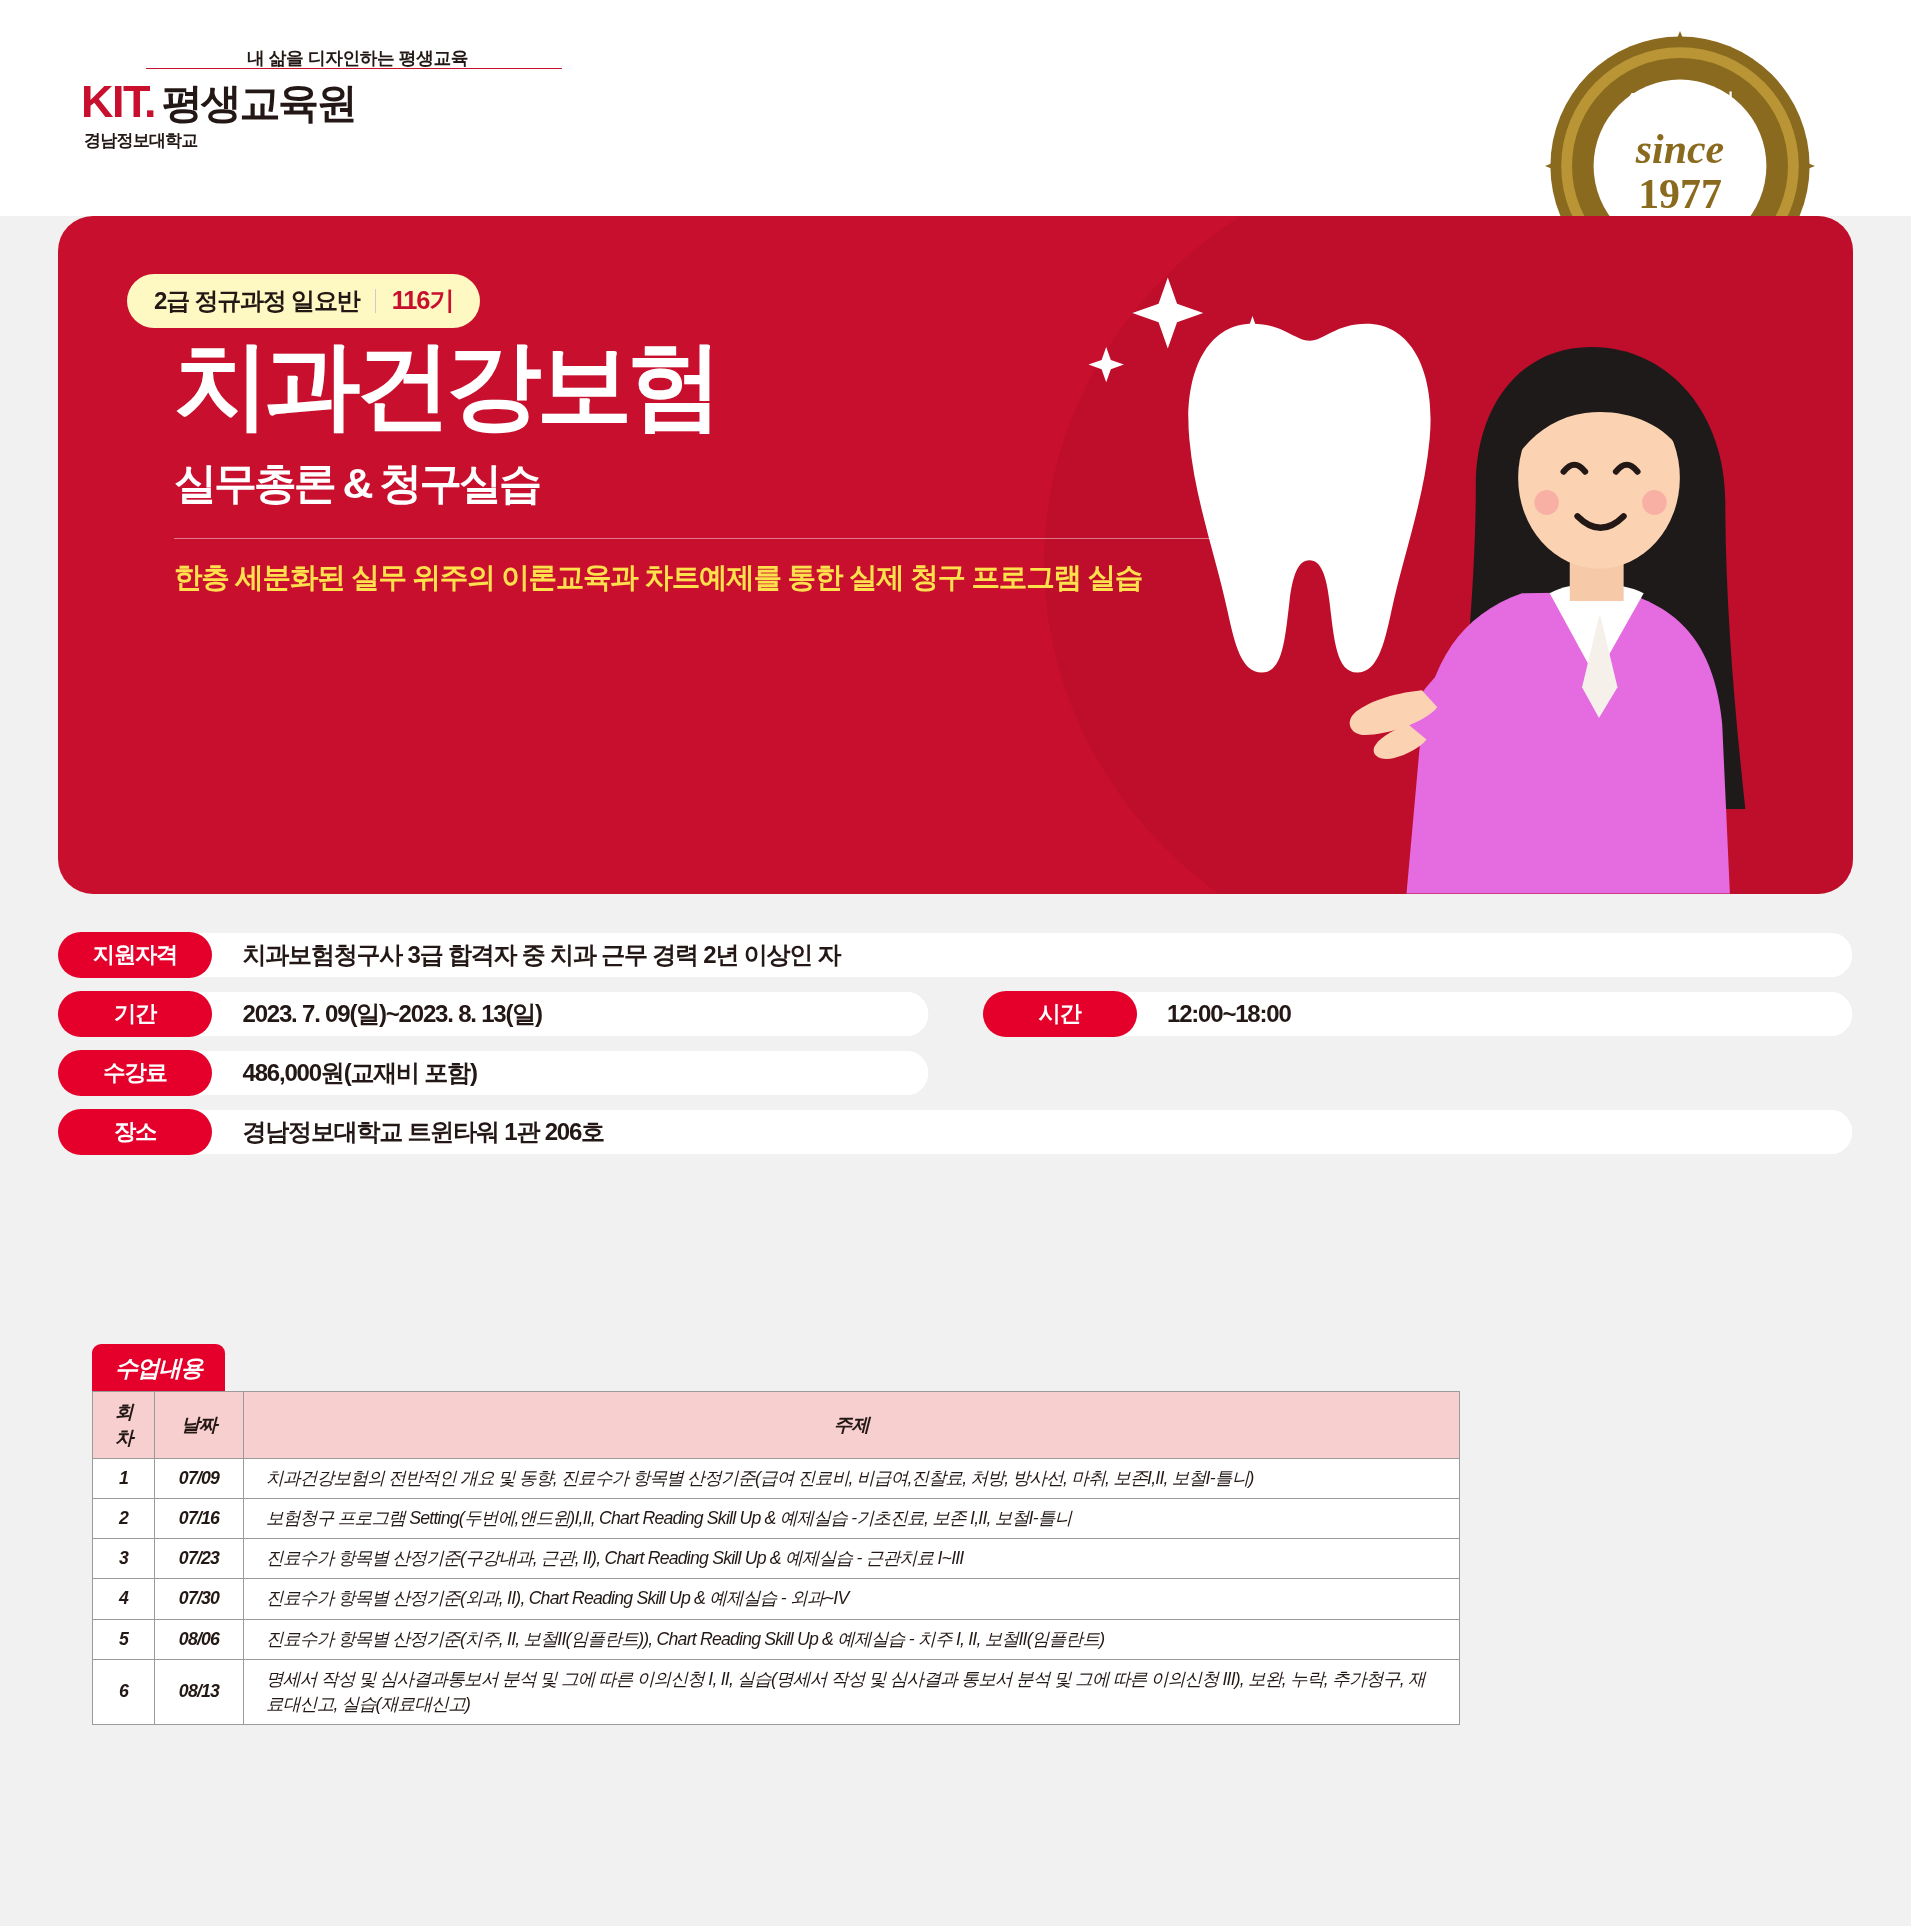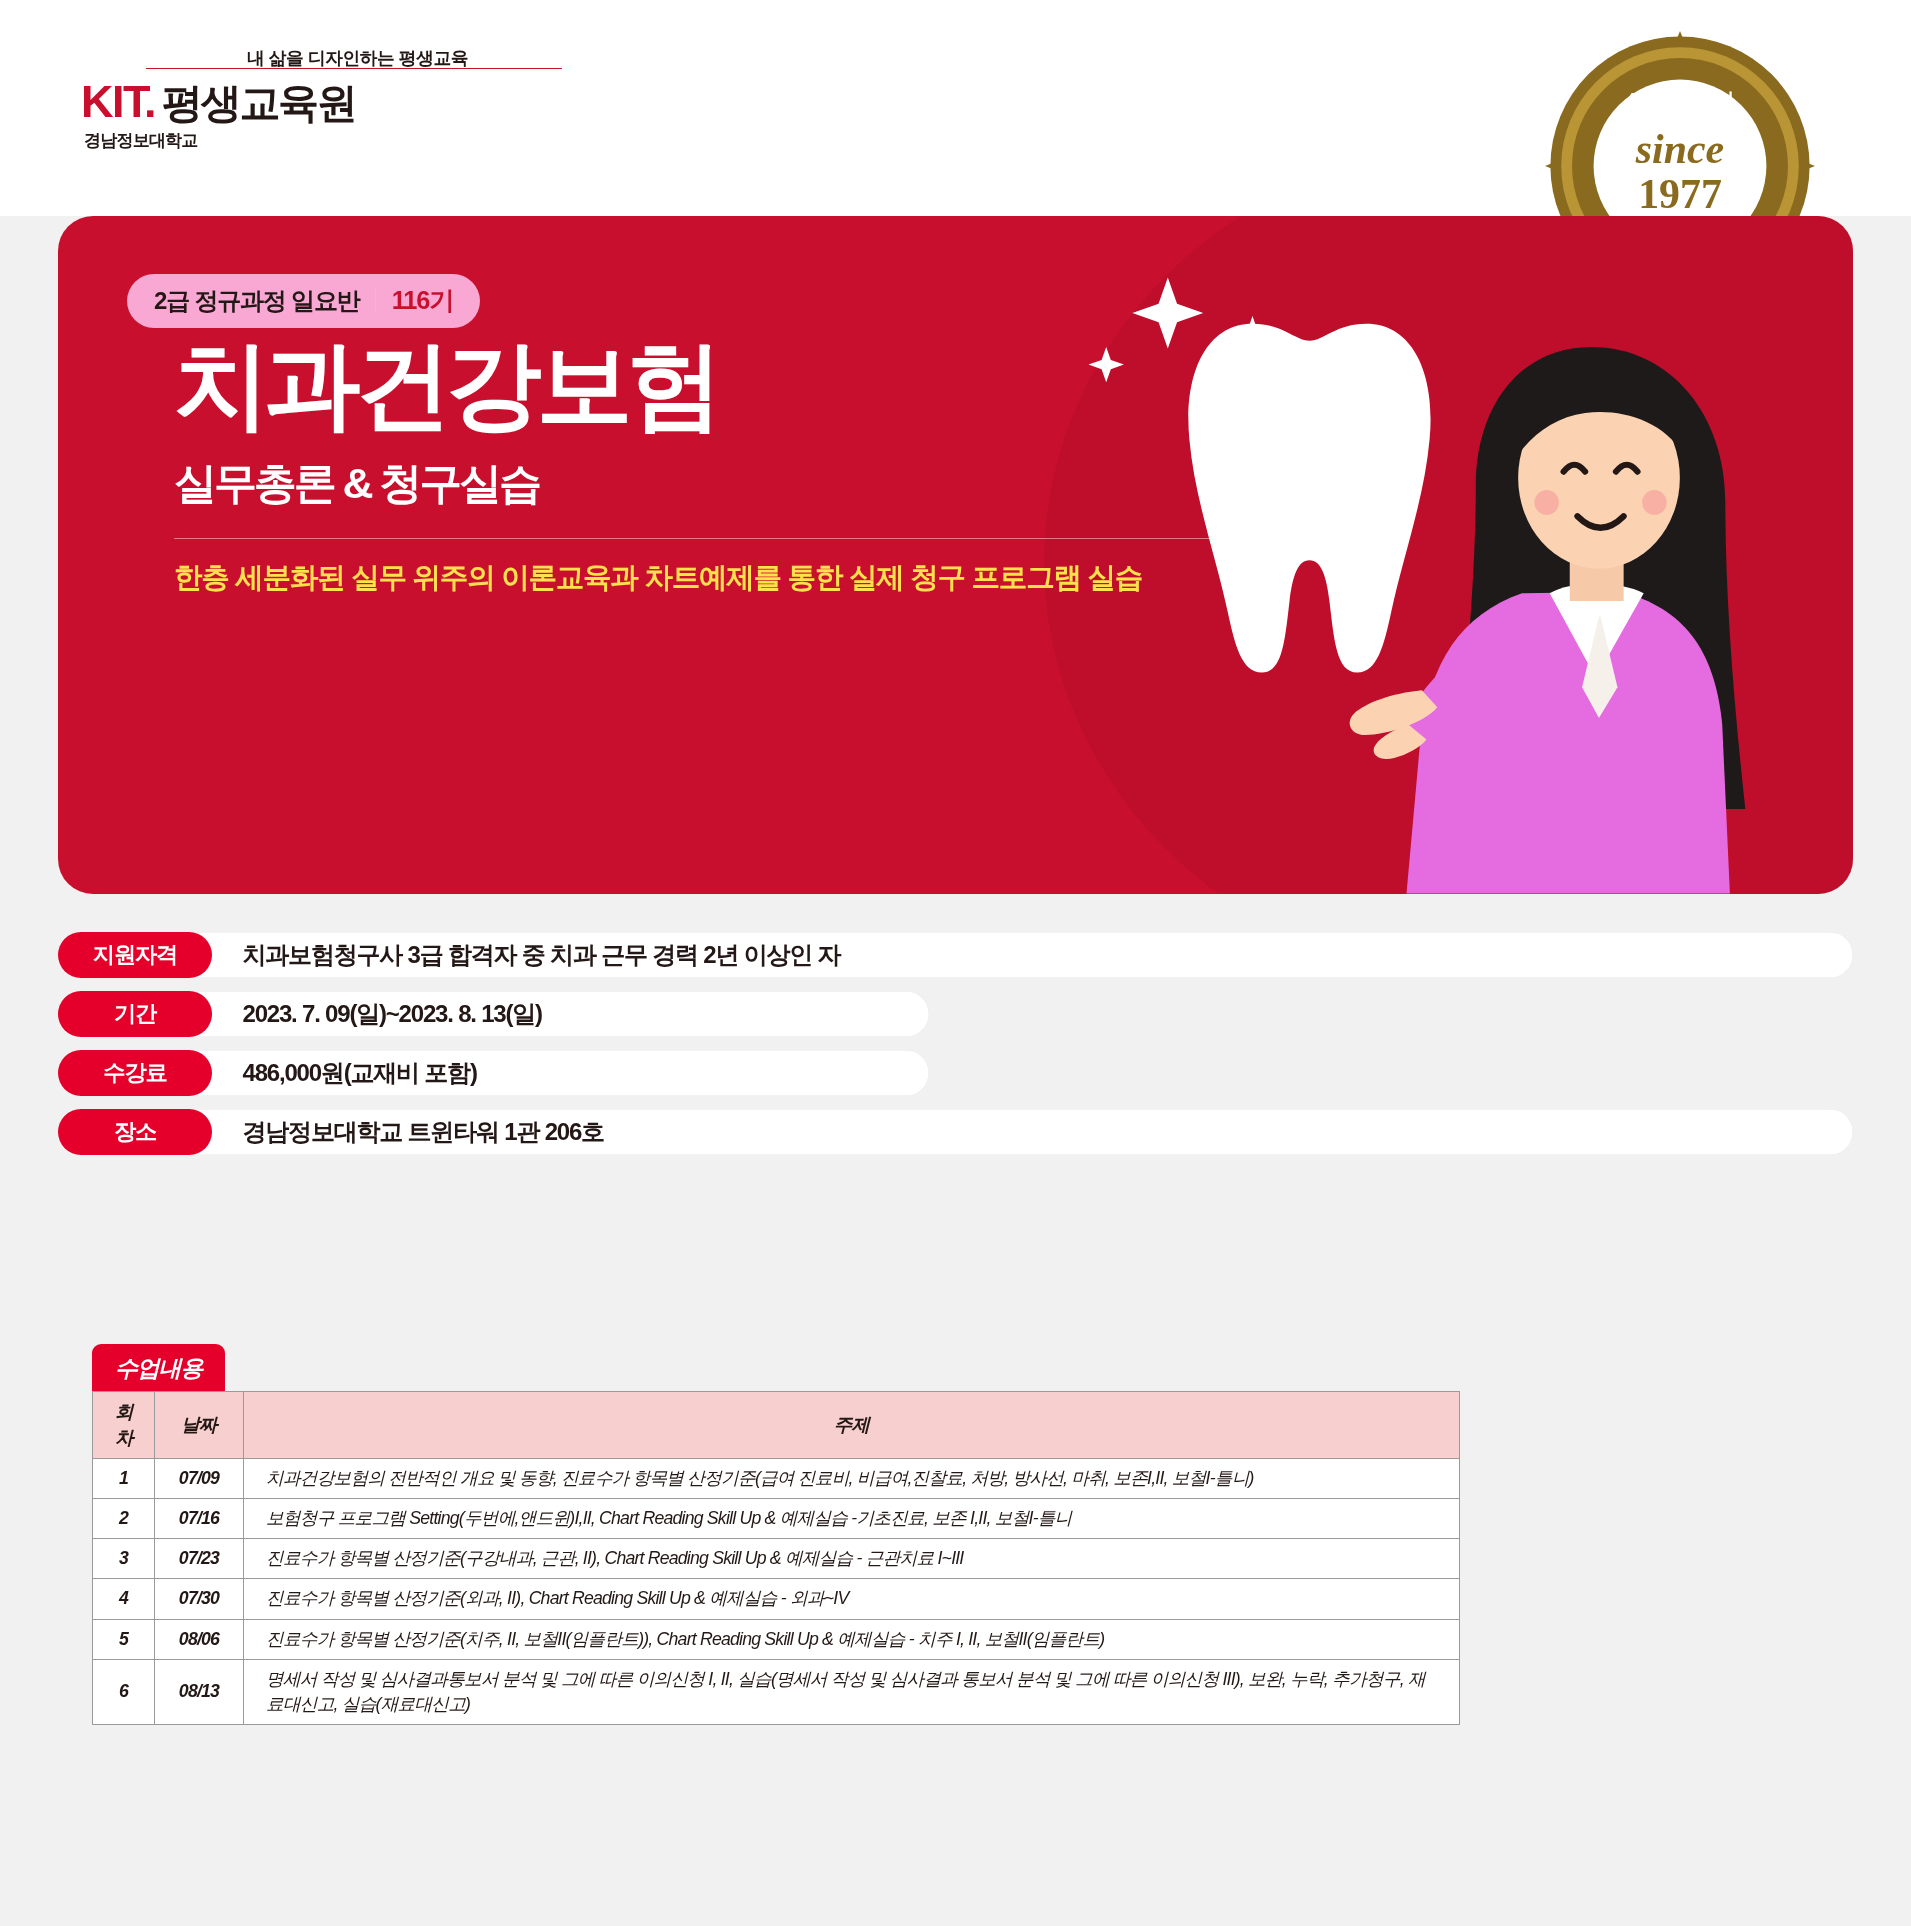--- a/index.html
+++ b/index.html
@@ -109,21 +109,21 @@
     background: #b00c26;
     border-radius: 50% 0 0 50%;
     opacity: 0.35;
   }
   .badge-row {
     position: absolute;
     left: 69px;
     top: 58px;
     display: flex;
     align-items: center;
-    background: #f9a8d4;
+    background: #fef9c3;
     border-radius: 27px;
     padding: 10px 27px;
     gap: 15.4px;
   }
   .badge-label {
     font-size: 24px;
     font-weight: 800;
     color: #231815;
     letter-spacing: -1.2px;
   }
@@ -378,20 +378,24 @@
         <div class="pill">지원자격</div>
         <div class="info-val">치과보험청구사 3급 합격자 중 치과 근무 경력 2년 이상인 자</div>
       </div>
     </div>
 
     <div class="info-row">
       <div class="info-cell half">
         <div class="pill">기간</div>
         <div class="info-val">2023. 7. 09(일)~2023. 8. 13(일)</div>
       </div>
+      <div class="info-cell half">
+        <div class="pill">시간</div>
+        <div class="info-val">12:00~18:00</div>
+      </div>
     </div>
 
     <div class="info-row">
       <div class="info-cell half">
         <div class="pill">수강료</div>
         <div class="info-val">486,000원(교재비 포함)</div>
       </div>
     </div>
 
     <div class="info-row">

